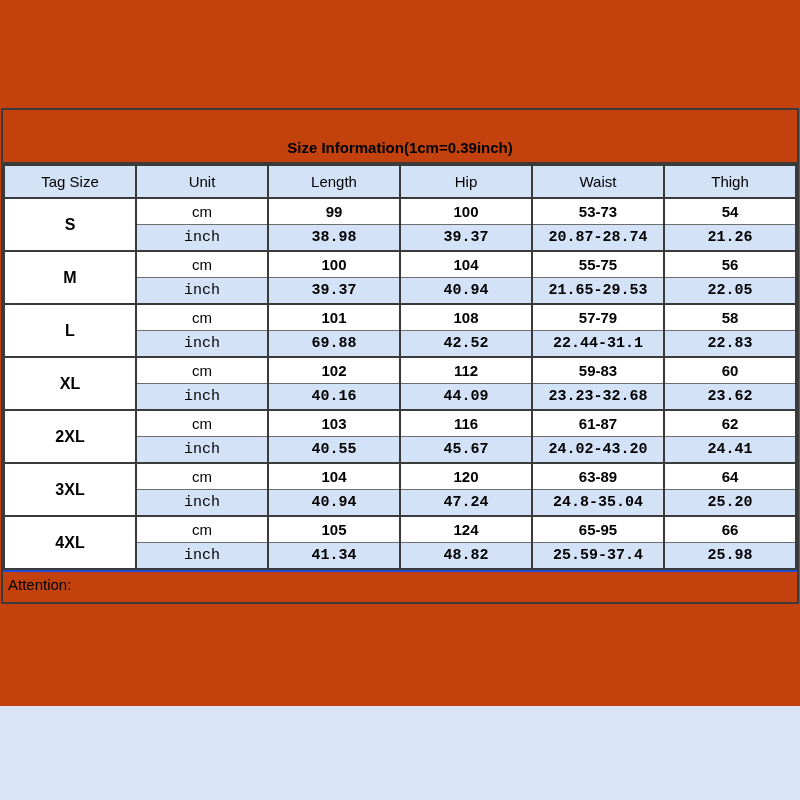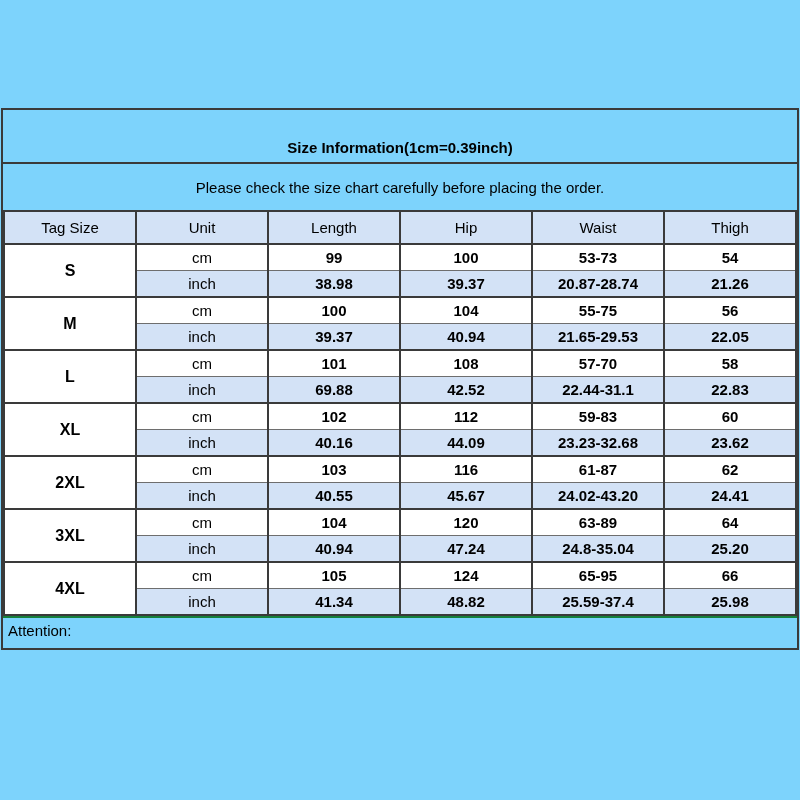--- a/index.html
+++ b/index.html
@@ -5,22 +5,22 @@
   html, body {
     margin: 0;
     padding: 0;
     background: #d9e5f7;
     font-family: "Liberation Sans", sans-serif;
     color: #000;
   }
   .sheet {
     position: relative;
     width: 800px;
-    height: 800px;
-    background: #7dd3fc;
+    height: 706px;
+    background: #c2410c;
     overflow: hidden;
   }
   .panel {
     position: absolute;
     top: 108px;
     left: 1px;
     width: 794px;
     border: 2px solid #3a3a3a;
     background: transparent;
   }
@@ -71,41 +71,41 @@
     border-left: 2px solid #3a3a3a;
     border-right: 2px solid #3a3a3a;
     border-top: 2px solid #3a3a3a;
     border-bottom: 1px solid #6e6e6e;
   }
   .size-table tr.inch-row td {
     background: #d3e2f6;
     border-left: 2px solid #ef4444;
     border-right: 2px solid #3a3a3a;
     border-bottom: 2px solid #3a3a3a;
+    font-family: Liberation Mono, monospace;
   }
   .size-table td.value-cell {
     font-weight: bold;
   }
   .attention {
-    border-top: 2px solid #15803d;
+    border-top: 2px solid #1d4ed8;
     padding: 2px 5px 6px 5px;
     font-size: 15px;
     line-height: 22px;
   }
   .attention p { margin: 0; }
 </style>
 </head>
 <body>
 
 <div class="sheet">
   <div class="panel">
 
     <div class="title-band">Size Information(1cm=0.39inch)</div>
 
-    <div class="subtitle-band">Please check the size chart carefully before placing the order.</div>
 
     <table class="size-table">
       <thead>
         <tr>
           <th>Tag Size</th>
           <th>Unit</th>
           <th>Length</th>
           <th>Hip</th>
           <th>Waist</th>
           <th>Thigh</th>
@@ -140,21 +140,21 @@
             <td class="value-cell">39.37</td>
             <td class="value-cell">40.94</td>
             <td class="value-cell">21.65-29.53</td>
             <td class="value-cell">22.05</td>
           </tr>
           <tr class="cm-row">
             <td class="tag-cell" rowspan="2">L</td>
             <td>cm</td>
             <td class="value-cell">101</td>
             <td class="value-cell">108</td>
-            <td class="value-cell">57-70</td>
+            <td class="value-cell">57-79</td>
             <td class="value-cell">58</td>
           </tr>
           <tr class="inch-row">
             <td>inch</td>
             <td class="value-cell">69.88</td>
             <td class="value-cell">42.52</td>
             <td class="value-cell">22.44-31.1</td>
             <td class="value-cell">22.83</td>
           </tr>
           <tr class="cm-row">

